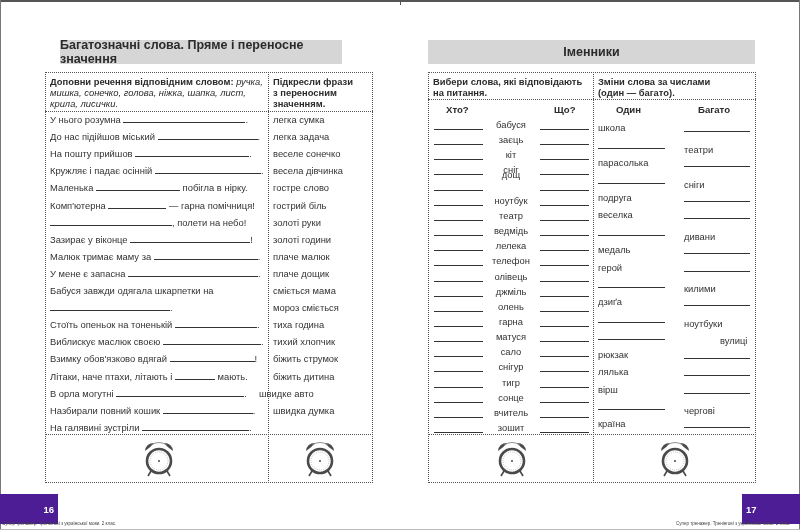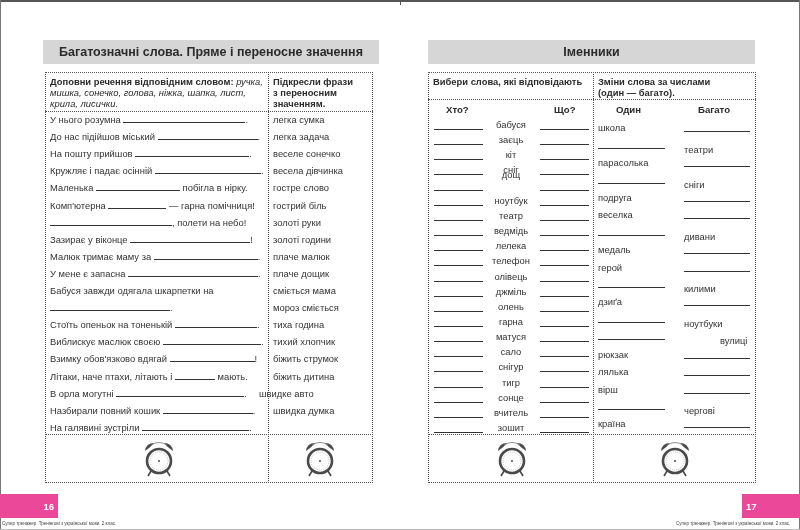--- a/index.html
+++ b/index.html
@@ -11,21 +11,21 @@
   .frame-right { position: absolute; right: 0; top: 0; width: 1px; height: 530px; background: #777; }
   .frame-bottom { position: absolute; left: 0; bottom: 0; width: 800px; height: 1px; background: #bbb; }
   .center-tick { position: absolute; left: 400px; top: 0; width: 1px; height: 5px; background: #555; }
 
   .page-title {
     position: absolute; top: 40px; height: 24px;
     background: #d6d6d6; color: #2b2b2b;
     font-weight: bold; font-size: 12.5px;
     display: flex; align-items: center; justify-content: center;
   }
-  .left .page-title { left: 43px; width: 336px; }
+  .left .page-title { left: 60px; width: 282px; }
   .right .page-title { left: 428px; width: 327px; }
 
   .dotted-box { position: absolute; border: 1px dotted #555; }
 
   .cell { position: absolute; }
   .vline { position: absolute; border-left: 1px dotted #555; }
   .hline { position: absolute; border-top: 1px dotted #555; }
 
   .instr { font-size: 9.4px; line-height: 11px; font-weight: bold; color: #2b2b2b; }
   .instr i { font-weight: normal; font-style: italic; }
@@ -34,22 +34,22 @@
   .blank { display: inline-block; border-bottom: 1px solid #333; height: 8px; vertical-align: baseline; }
 
   .col-head { position: absolute; font-size: 9.6px; font-weight: bold; color: #2b2b2b; }
 
   .ans-line { position: absolute; height: 0; border-top: 1px solid #333; }
   .word { position: absolute; font-size: 9.4px; color: #333; text-align: center; white-space: nowrap; }
 
   .clock { position: absolute; width: 34px; height: 38px; }
 
   .page-num {
-    position: absolute; top: 494px; height: 24px;
-    background: #ec4899; color: #fff; font-size: 9.5px; font-weight: bold;
+    position: absolute; top: 494px; height: 30px;
+    background: #4c1d95; color: #fff; font-size: 9.5px; font-weight: bold;
     display: flex; align-items: center;
   }
   .page-num.left-num { left: 0; width: 58px; justify-content: flex-end; padding-right: 4px; }
   .page-num.right-num { left: 742px; width: 58px; justify-content: flex-start; padding-left: 4px; }
 
   .footer-note { position: absolute; top: 521px; font-size: 4.5px; color: #444; white-space: nowrap; }
 </style>
 </head>
 <body>
 
@@ -137,20 +137,21 @@
 <div class="right">
   <div class="page-title">Іменники</div>
 
   <div class="dotted-box" style="left:428px; top:72px; width:328px; height:411px;"></div>
   <div class="vline" style="left:593px; top:72px; height:411px;"></div>
   <div class="hline" style="left:428px; top:99px; width:328px;"></div>
   <div class="hline" style="left:428px; top:434px; width:328px;"></div>
 
   <div class="cell instr" style="left:433px; top:76px; width:158px;">
     <div>Вибери слова, які відповідають</div>
+    <div>на питання.</div>
   </div>
   <div class="cell instr" style="left:598px; top:76px; width:155px;">
     <div>Зміни слова за числами</div>
     <div>(один — багато).</div>
   </div>
 
   <div class="col-head" style="left:446px; top:104px;">Хто?</div>
   <div class="col-head" style="left:554px; top:104px;">Що?</div>
   <div class="col-head" style="left:616px; top:104px;">Один</div>
   <div class="col-head" style="left:698px; top:104px;">Багато</div>

